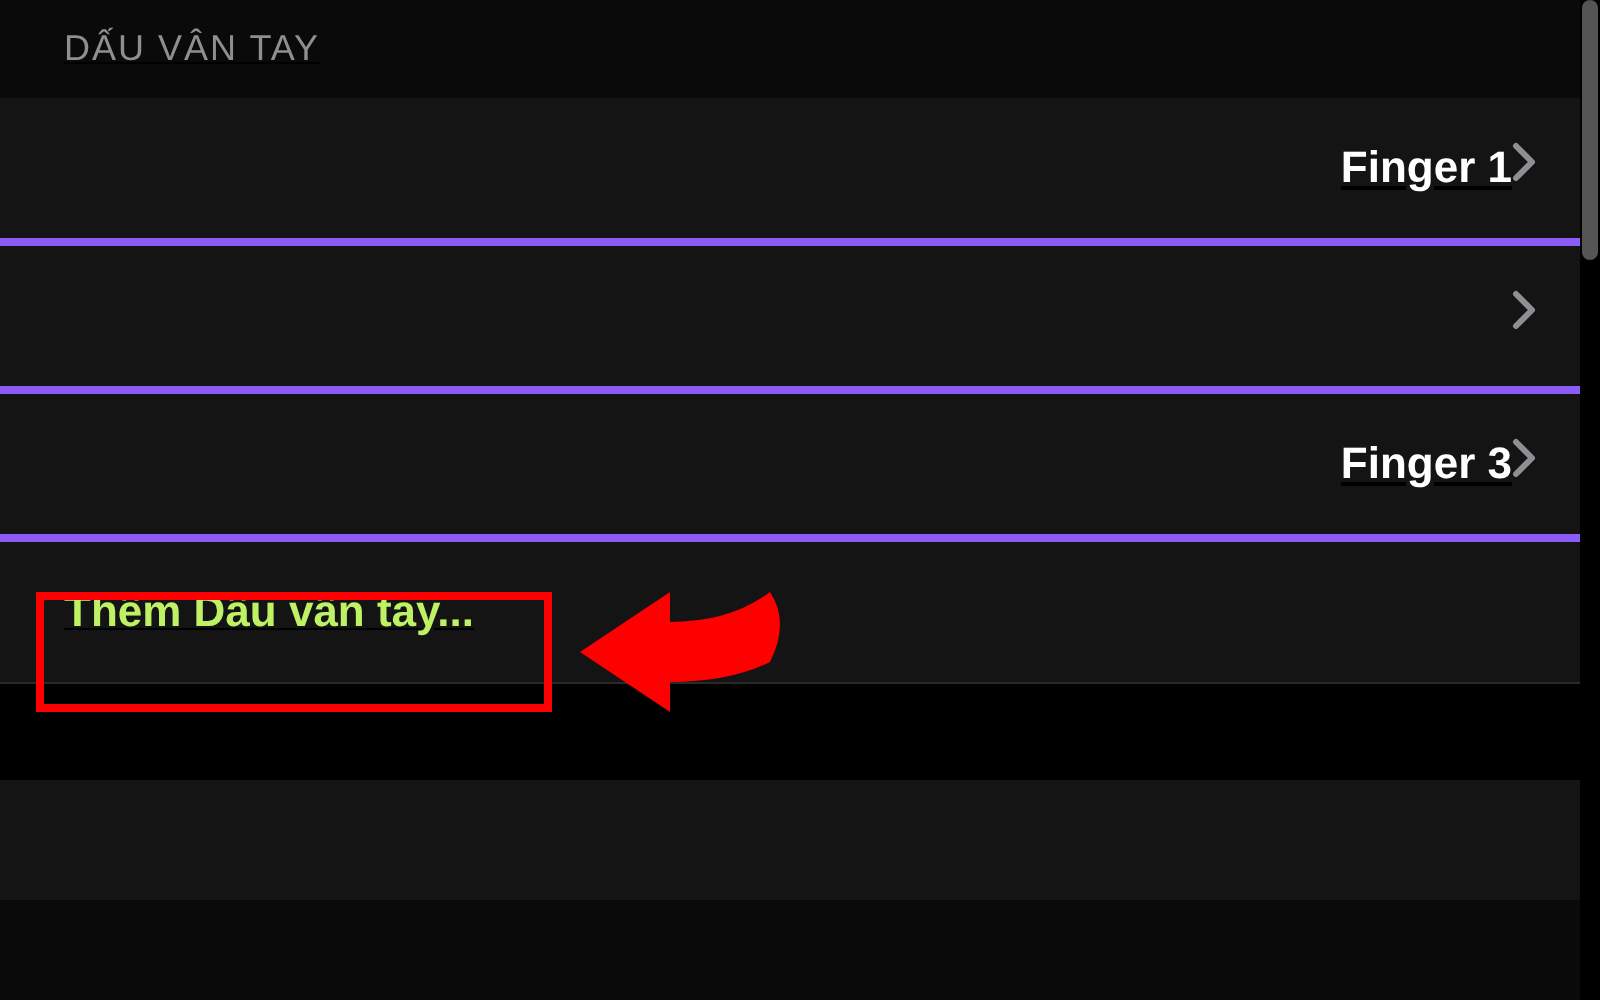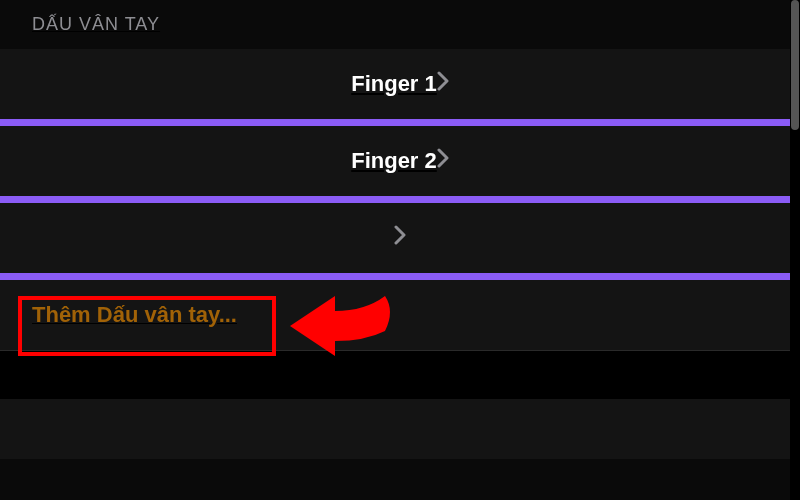--- a/index.html
+++ b/index.html
@@ -24,23 +24,23 @@
       font-weight: 400;
       letter-spacing: 1px;
       padding: 14px 32px 14px 32px;
     }
     .list {
       background: #141414;
     }
     .list-item {
       display: flex;
       align-items: center;
-      justify-content: center;
+      justify-content: flex-end;
       padding: 22px 32px;
-      border-bottom: 7px solid #8b5cf6;
+      border-bottom: 4px solid #8b5cf6;
       cursor: pointer;
     }
     .list-item:last-of-type {
       border-bottom: none;
     }
     .list-item-label {
       color: #fff;
       font-size: 22px;
       font-weight: 600;
     }
@@ -49,21 +49,21 @@
       font-size: 22px;
       font-weight: 600;
     }
     .add-item {
       padding: 22px 32px;
       cursor: pointer;
       border-bottom: 1px solid #2a2a2a;
       position: relative;
     }
     .add-item-label {
-      color: #a16207;
+      color: #bef264;
       font-size: 22px;
       font-weight: 600;
     }
     .highlight-box {
       position: absolute;
       left: 18px;
       top: 296px;
       width: 258px;
       height: 60px;
       border: 4px solid #f00;
@@ -116,29 +116,29 @@
     <div class="list-item">
       <span class="list-item-label">Finger 1</span>
       <span class="chevron">
         <svg width="12" height="20" viewBox="0 0 12 20">
             <path d="M2 2 L10 10 L2 18" stroke="#8e8e93" stroke-width="3" fill="none" stroke-linecap="round" stroke-linejoin="round"></path>
           </svg>
       </span>
     </div>
 
     <div class="list-item">
-      <span class="list-item-label">Finger 2</span>
       <span class="chevron">
         <svg width="12" height="20" viewBox="0 0 12 20">
             <path d="M2 2 L10 10 L2 18" stroke="#8e8e93" stroke-width="3" fill="none" stroke-linecap="round" stroke-linejoin="round"></path>
           </svg>
       </span>
     </div>
 
     <div class="list-item">
+      <span class="list-item-label">Finger 3</span>
       <span class="chevron">
         <svg width="12" height="20" viewBox="0 0 12 20">
             <path d="M2 2 L10 10 L2 18" stroke="#8e8e93" stroke-width="3" fill="none" stroke-linecap="round" stroke-linejoin="round"></path>
           </svg>
       </span>
     </div>
 
     <div class="add-item">
       <span class="add-item-label">Thêm Dấu vân tay...</span>
     </div>

